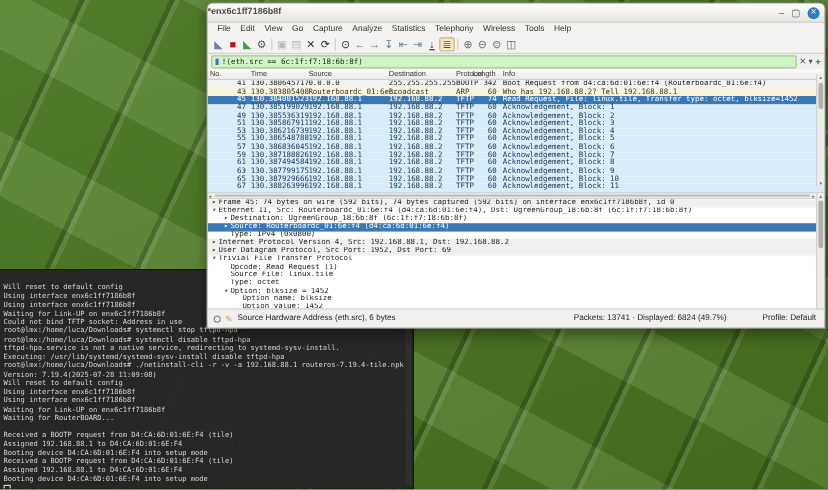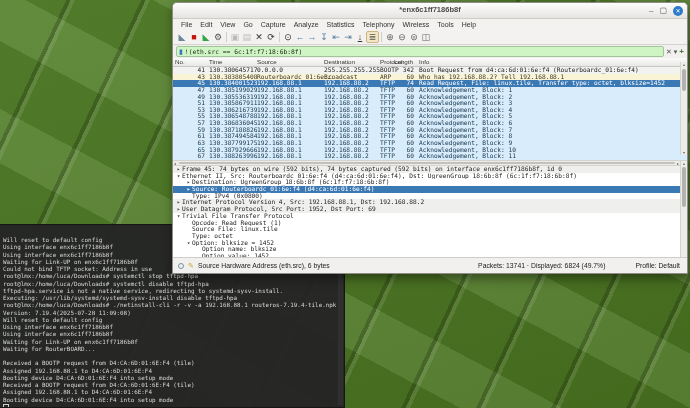--- a/index.html
+++ b/index.html
@@ -17,21 +17,21 @@
     border-radius:0 4px 0 0;box-sizing:border-box;padding:12px 0 0 3px;overflow:hidden;}
   .term-scroll{position:absolute;right:1px;top:2px;bottom:2px;width:5px;background:#2f2f2f;}
   .term-line{font:5.9px/7.25px "DejaVu Sans Mono",monospace;color:#d6d6d6;white-space:pre;}
   .term-cursor{display:inline-block;width:4px;height:5.5px;border:1px solid #cfcfcf;vertical-align:-1px;}
   
   .ws{position:absolute;left:172px;top:2px;width:516px;height:272px;z-index:2;
     background:#f1f0ee;border:1px solid #8f8d88;border-radius:5px 5px 0 0;
     box-sizing:border-box;box-shadow:2px 4px 12px rgba(0,0,0,0.45);overflow:hidden;}
   .titlebar{position:relative;height:15px;background:linear-gradient(#fdfdfc,#e6e4e1);
     border-bottom:1px solid #cfcdc9;}
-  .title-text{position:absolute;left:0;right:0;top:2px;text-align:center;
+  .title-text{position:absolute;left:0;right:0;top:2px;text-align:left;
     font-size:7.5px;font-weight:bold;color:#4a4a4a;}
   .win-btns{position:absolute;right:4px;top:1px;display:flex;gap:6px;align-items:center;height:13px;}
   .wbtn{font-size:8px;color:#555;line-height:13px;cursor:default;}
   .wbtn-close{width:10px;height:10px;border-radius:50%;background:#2c7cc9;color:#fff;
     font-size:6px;line-height:10px;text-align:center;}
   .menubar{height:11px;background:#f3f2f0;display:flex;align-items:center;padding-left:4px;}
   .menu-item{font-size:7px;color:#333;padding:0 4px;}
   .toolbar{height:14px;background:#f3f2f0;border-bottom:1px solid #d5d3cf;
     display:flex;align-items:center;padding-left:3px;}
   .tbtn{font-size:9px;line-height:12px;width:12px;text-align:center;}

